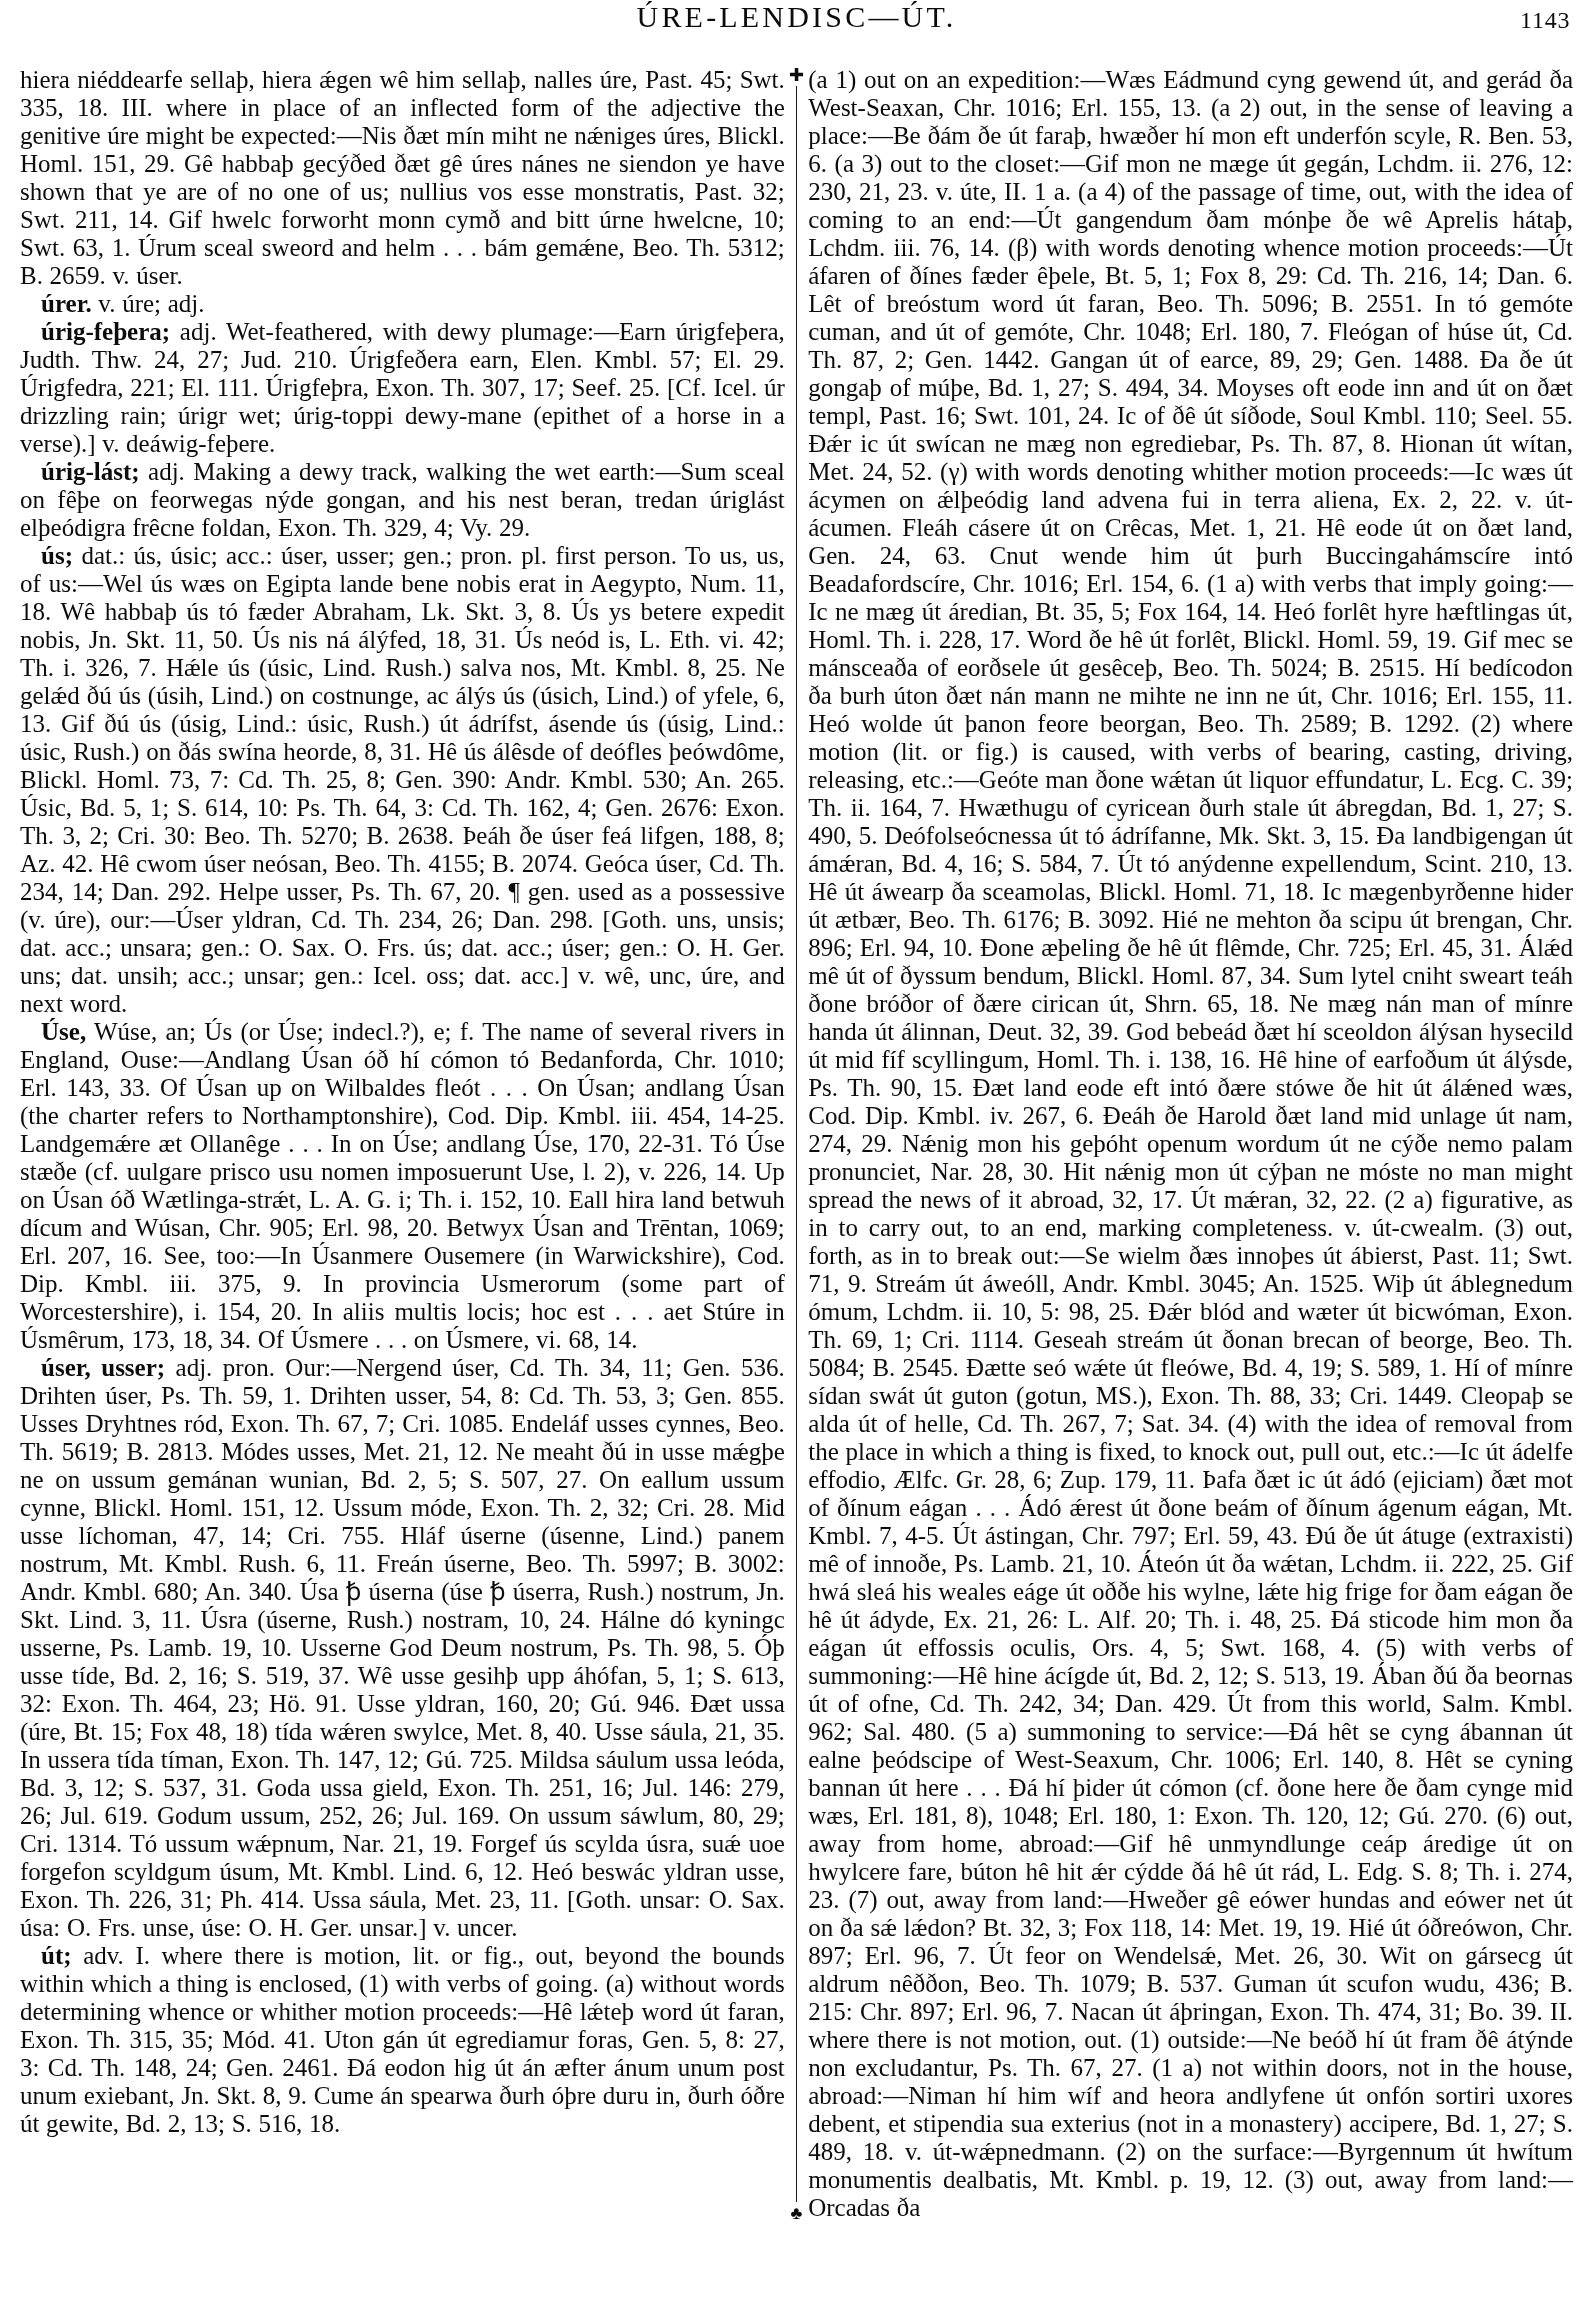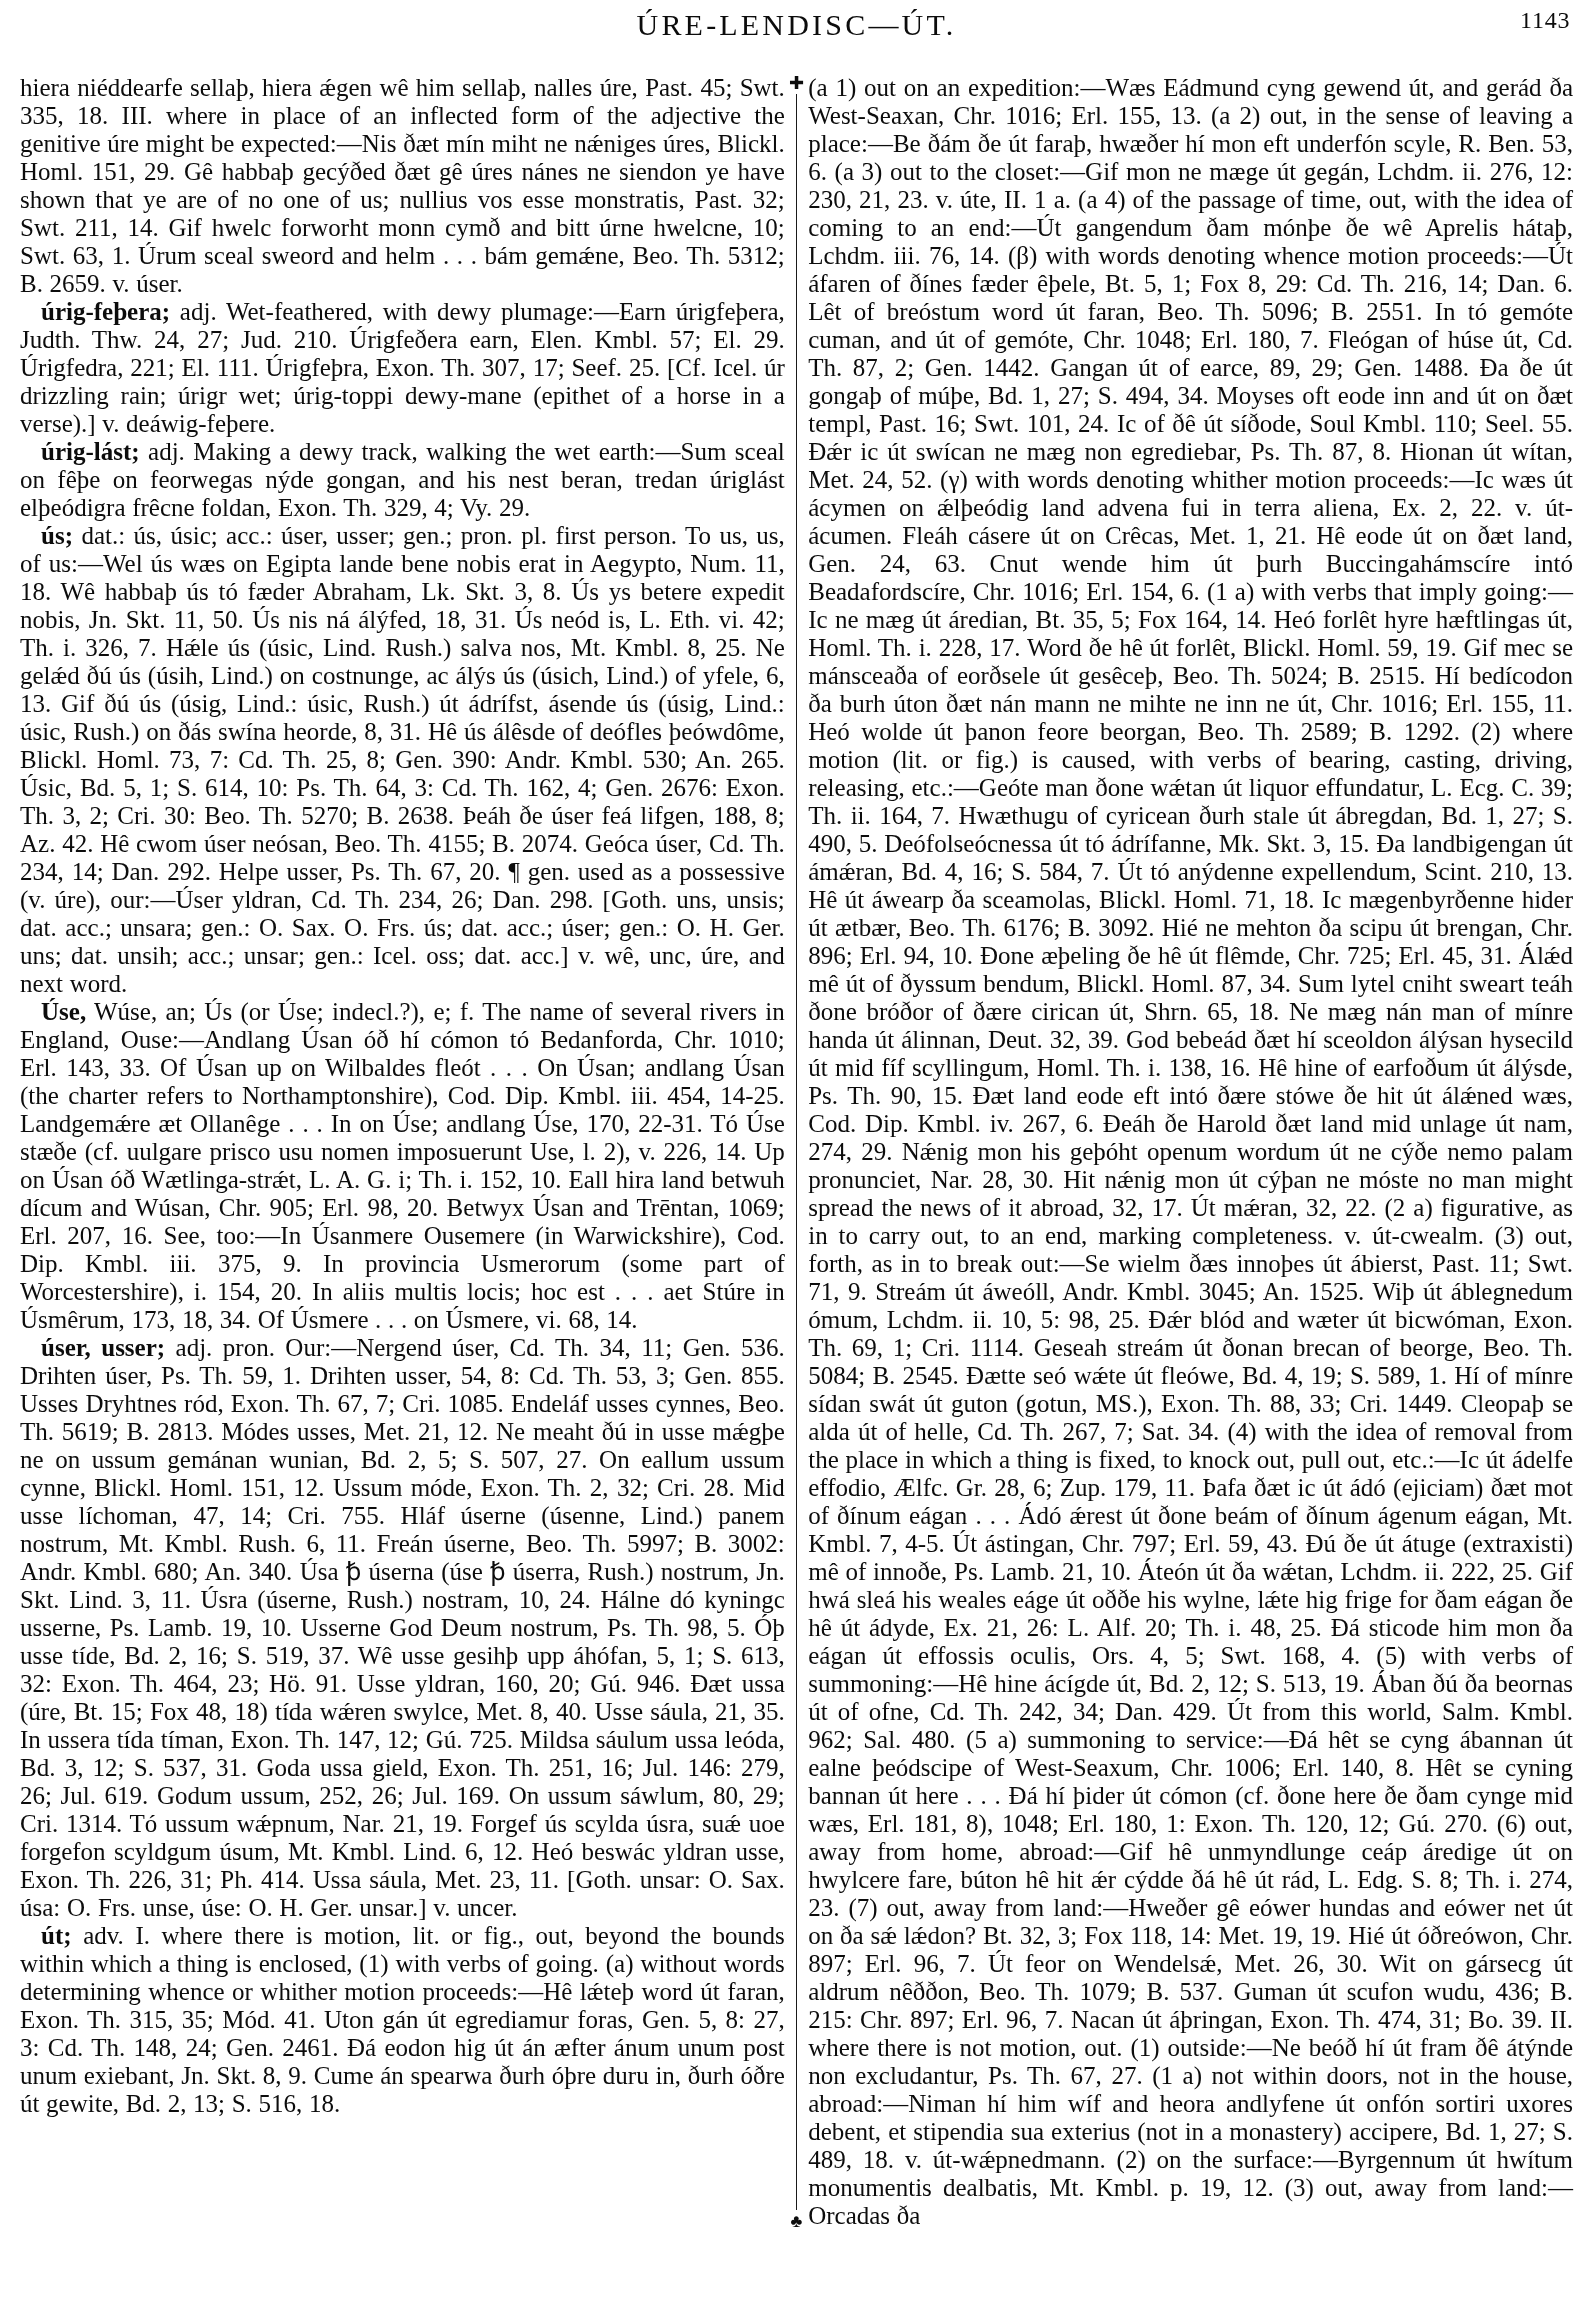--- a/index.html
+++ b/index.html
@@ -6,21 +6,20 @@
   body {
     width: 1593px; height: 2307px;
     background: #ffffff;
     color: #0c0c0c;
     font-family: "Liberation Serif", "DejaVu Serif", serif;
     overflow: hidden;
   }
   .page { position: relative; width: 1593px; height: 2307px; }
   .page-header {
     position: relative;
-    padding-top: 8px;
     height: 48px;
   }
   .page-title {
     text-align: center;
     font-size: 30px;
     letter-spacing: 3.2px;
     font-weight: normal;
     margin: 0;
   }
   .page-number {
@@ -71,20 +70,21 @@
 
   <div class="page-header">
     <h1 class="page-title">ÚRE-LENDISC—ÚT.</h1>
     <span class="page-number">1143</span>
   </div>
 
   <div class="columns">
 
     <div class="col col-left">
       <p class="continuation"><b class="hw"></b><span>hiera niéddearfe sellaþ, hiera ǽgen wê him sellaþ, nalles úre, Past. 45; Swt. 335, 18.   III. where in place of an inflected form of the adjective the genitive úre might be expected:—Nis ðæt mín miht ne nǽniges úres, Blickl. Homl. 151, 29. Gê habbaþ gecýðed ðæt gê úres nánes ne siendon ye have shown that ye are of no one of us; nullius vos esse monstratis, Past. 32; Swt. 211, 14. Gif hwelc forworht monn cymð and bitt úrne hwelcne, 10; Swt. 63, 1. Úrum sceal sweord and helm . . . bám gemǽne, Beo. Th. 5312; B. 2659.  v. úser.</span></p>
+      <p><b class="hw">úrer.</b><span> v. úre; adj.</span></p>
       <p><b class="hw">úrig-feþera;</b><span> adj. Wet-feathered, with dewy plumage:—Earn úrigfeþera, Judth. Thw. 24, 27; Jud. 210. Úrigfeðera earn, Elen. Kmbl. 57; El. 29. Úrigfedra, 221; El. 111. Úrigfeþra, Exon. Th. 307, 17; Seef. 25. [Cf. Icel. úr drizzling rain; úrigr wet; úrig-toppi dewy-mane (epithet of a horse in a verse).]  v. deáwig-feþere.</span></p>
       <p><b class="hw">úrig-lást;</b><span> adj. Making a dewy track, walking the wet earth:—Sum sceal on fêþe on feorwegas nýde gongan, and his nest beran, tredan úriglást elþeódigra frêcne foldan, Exon. Th. 329, 4; Vy. 29.</span></p>
       <p><b class="hw">ús;</b><span> dat.: ús, úsic; acc.: úser, usser; gen.; pron. pl. first person. To us, us, of us:—Wel ús wæs on Egipta lande bene nobis erat in Aegypto, Num. 11, 18. Wê habbaþ ús tó fæder Abraham, Lk. Skt. 3, 8. Ús ys betere expedit nobis, Jn. Skt. 11, 50. Ús nis ná álýfed, 18, 31. Ús neód is, L. Eth. vi. 42; Th. i. 326, 7. Hǽle ús (úsic, Lind. Rush.) salva nos, Mt. Kmbl. 8, 25. Ne gelǽd ðú ús (úsih, Lind.) on costnunge, ac álýs ús (úsich, Lind.) of yfele, 6, 13. Gif ðú ús (úsig, Lind.: úsic, Rush.) út ádrífst, ásende ús (úsig, Lind.: úsic, Rush.) on ðás swína heorde, 8, 31. Hê ús álêsde of deófles þeówdôme, Blickl. Homl. 73, 7: Cd. Th. 25, 8; Gen. 390: Andr. Kmbl. 530; An. 265. Úsic, Bd. 5, 1; S. 614, 10: Ps. Th. 64, 3: Cd. Th. 162, 4; Gen. 2676: Exon. Th. 3, 2; Cri. 30: Beo. Th. 5270; B. 2638. Þeáh ðe úser feá lifgen, 188, 8; Az. 42. Hê cwom úser neósan, Beo. Th. 4155; B. 2074. Geóca úser, Cd. Th. 234, 14; Dan. 292. Helpe usser, Ps. Th. 67, 20.  ¶ gen. used as a possessive (v. úre), our:—Úser yldran, Cd. Th. 234, 26; Dan. 298. [Goth. uns, unsis; dat. acc.; unsara; gen.: O. Sax. O. Frs. ús; dat. acc.; úser; gen.: O. H. Ger. uns; dat. unsih; acc.; unsar; gen.: Icel. oss; dat. acc.]  v. wê, unc, úre, and next word.</span></p>
       <p><b class="hw">Úse,</b><span> Wúse, an; Ús (or Úse; indecl.?), e; f. The name of several rivers in England, Ouse:—Andlang Úsan óð hí cómon tó Bedanforda, Chr. 1010; Erl. 143, 33. Of Úsan up on Wilbaldes fleót . . . On Úsan; andlang Úsan (the charter refers to Northamptonshire), Cod. Dip. Kmbl. iii. 454, 14-25. Landgemǽre æt Ollanêge . . . In on Úse; andlang Úse, 170, 22-31. Tó Úse stæðe (cf. uulgare prisco usu nomen imposuerunt Use, l. 2), v. 226, 14. Up on Úsan óð Wætlinga-strǽt, L. A. G. i; Th. i. 152, 10. Eall hira land betwuh dícum and Wúsan, Chr. 905; Erl. 98, 20. Betwyx Úsan and Trēntan, 1069; Erl. 207, 16. See, too:—In Úsanmere Ousemere (in Warwickshire), Cod. Dip. Kmbl. iii. 375, 9. In provincia Usmerorum (some part of Worcestershire), i. 154, 20. In aliis multis locis; hoc est . . . aet Stúre in Úsmêrum, 173, 18, 34. Of Úsmere . . . on Úsmere, vi. 68, 14.</span></p>
       <p><b class="hw">úser, usser;</b><span> adj. pron. Our:—Nergend úser, Cd. Th. 34, 11; Gen. 536. Drihten úser, Ps. Th. 59, 1. Drihten usser, 54, 8: Cd. Th. 53, 3; Gen. 855. Usses Dryhtnes ród, Exon. Th. 67, 7; Cri. 1085. Endeláf usses cynnes, Beo. Th. 5619; B. 2813. Módes usses, Met. 21, 12. Ne meaht ðú in usse mǽgþe ne on ussum gemánan wunian, Bd. 2, 5; S. 507, 27. On eallum ussum cynne, Blickl. Homl. 151, 12. Ussum móde, Exon. Th. 2, 32; Cri. 28. Mid usse líchoman, 47, 14; Cri. 755. Hláf úserne (úsenne, Lind.) panem nostrum, Mt. Kmbl. Rush. 6, 11. Freán úserne, Beo. Th. 5997; B. 3002: Andr. Kmbl. 680; An. 340. Úsa ꝥ úserna (úse ꝥ úserra, Rush.) nostrum, Jn. Skt. Lind. 3, 11. Úsra (úserne, Rush.) nostram, 10, 24. Hálne dó kyningc usserne, Ps. Lamb. 19, 10. Usserne God Deum nostrum, Ps. Th. 98, 5. Óþ usse tíde, Bd. 2, 16; S. 519, 37. Wê usse gesihþ upp áhófan, 5, 1; S. 613, 32: Exon. Th. 464, 23; Hö. 91. Usse yldran, 160, 20; Gú. 946. Ðæt ussa (úre, Bt. 15; Fox 48, 18) tída wǽren swylce, Met. 8, 40. Usse sáula, 21, 35. In ussera tída tíman, Exon. Th. 147, 12; Gú. 725. Mildsa sáulum ussa leóda, Bd. 3, 12; S. 537, 31. Goda ussa gield, Exon. Th. 251, 16; Jul. 146: 279, 26; Jul. 619. Godum ussum, 252, 26; Jul. 169. On ussum sáwlum, 80, 29; Cri. 1314. Tó ussum wǽpnum, Nar. 21, 19. Forgef ús scylda úsra, suǽ uoe forgefon scyldgum úsum, Mt. Kmbl. Lind. 6, 12. Heó beswác yldran usse, Exon. Th. 226, 31; Ph. 414. Ussa sáula, Met. 23, 11. [Goth. unsar: O. Sax. úsa: O. Frs. unse, úse: O. H. Ger. unsar.]  v. uncer.</span></p>
       <p><b class="hw">út;</b><span> adv.   I. where there is motion, lit. or fig., out, beyond the bounds within which a thing is enclosed, (1) with verbs of going. (a) without words determining whence or whither motion proceeds:—Hê lǽteþ word út faran, Exon. Th. 315, 35; Mód. 41. Uton gán út egrediamur foras, Gen. 5, 8: 27, 3: Cd. Th. 148, 24; Gen. 2461. Ðá eodon hig út án æfter ánum unum post unum exiebant, Jn. Skt. 8, 9. Cume án spearwa ðurh óþre duru in, ðurh óðre út gewite, Bd. 2, 13; S. 516, 18.</span></p>
     </div>
 
     <div class="divider">
       <span class="ornament">✚</span>

